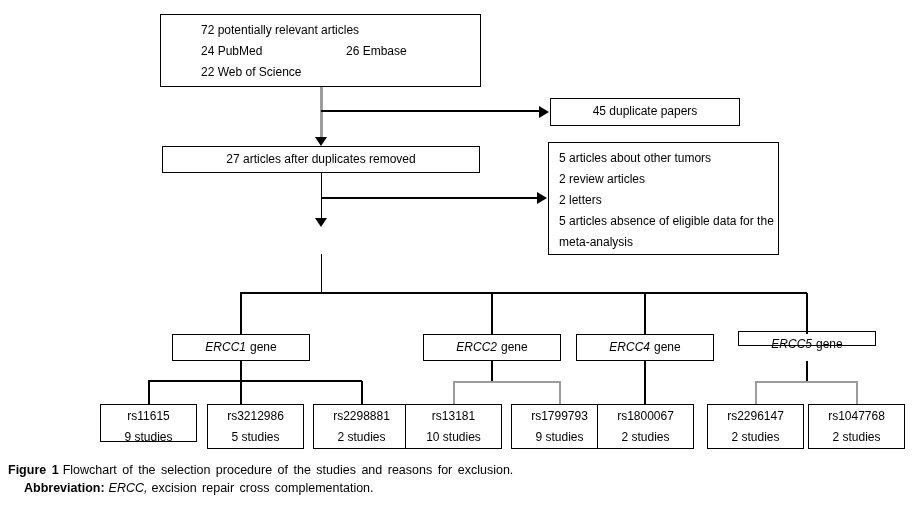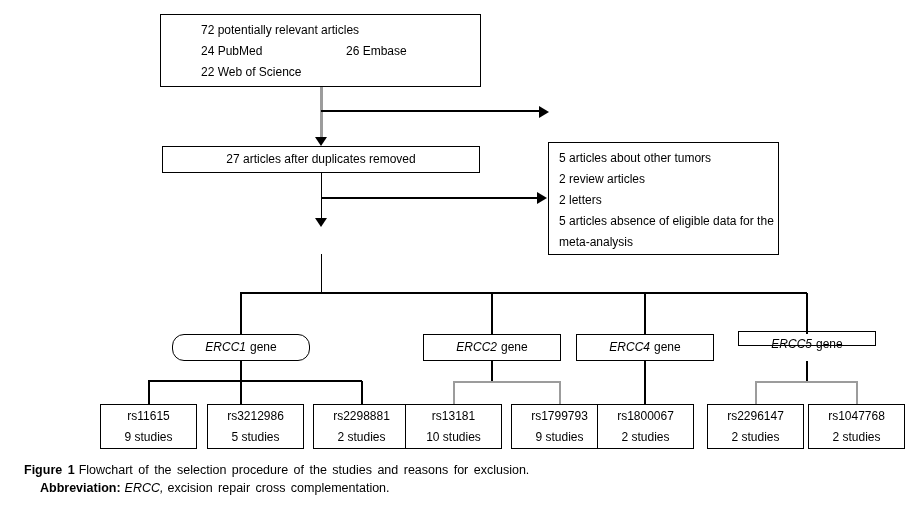--- a/index.html
+++ b/index.html
@@ -21,63 +21,64 @@
   }
   .arrow-right {
     position:absolute; width:0; height:0;
     border-top:6px solid transparent; border-bottom:6px solid transparent;
     border-left:10px solid #000;
   }
   .it { font-style:italic; }
   .gene-suffix { margin-left:4px; }
   .src-row { display:flex; }
   .src-col1 { width:145px; }
-  .caption { position:absolute; left:24px; font-size:12.5px; line-height:15px; word-spacing:2px; }
+  .caption { position:absolute; left:8px; font-size:12.5px; line-height:15px; word-spacing:2px; }
   .cap-bold { font-weight:bold; margin-right:4px; }
   .cap-it { font-style:italic; margin-right:4px; }
 </style>
 </head>
 <body>
 
 <div id="figure">
 
   <div class="box" style="left:160px; top:14px; width:321px; height:73px; padding:5px 6px 0 40px;">
     <div>72 potentially relevant articles</div>
     <div class="src-row">
       <span class="src-col1">24 PubMed</span>
       <span>26 Embase</span>
     </div>
     <div>22 Web of Science</div>
   </div>
 
+  <div class="box center" style="left:550px; top:98px; width:190px; height:28px; line-height:25px;">45 duplicate papers</div>
 
   <div class="box center" style="left:162px; top:146px; width:318px; height:27px; line-height:24px;">27 articles after duplicates removed</div>
 
   <div class="box" style="left:548px; top:142px; width:231px; height:113px; padding:5px 4px 0 10px;">
     <div>5 articles about other tumors</div>
     <div>2 review articles</div>
     <div>2 letters</div>
     <div>5 articles absence of eligible data for the meta-analysis</div>
   </div>
 
 
-  <div class="box center" style="left:172px; top:334px; width:138px; height:27px; line-height:24px;border-radius:12px;">
+  <div class="box center" style="left:172px; top:334px; width:138px; height:27px; line-height:24px;">
     <span class="it">ERCC1</span><span class="gene-suffix">gene</span>
   </div>
   <div class="box center" style="left:423px; top:334px; width:138px; height:27px; line-height:24px;">
     <span class="it">ERCC2</span><span class="gene-suffix">gene</span>
   </div>
   <div class="box center" style="left:576px; top:334px; width:138px; height:27px; line-height:24px;">
     <span class="it">ERCC4</span><span class="gene-suffix">gene</span>
   </div>
   <div class="box center" style="left:738px; top:331px; width:138px; height:15px; line-height:24px;">
     <span class="it">ERCC5</span><span class="gene-suffix">gene</span>
   </div>
 
-  <div class="box center" style="left:100px; top:404px; width:97px; height:45px; padding-top:1px;">
+  <div class="box center" style="left:100px; top:404px; width:97px; height:38px; padding-top:1px;">
     <div>rs11615</div>
     <div>9 studies</div>
   </div>
   <div class="box center" style="left:207px; top:404px; width:97px; height:45px; padding-top:1px;">
     <div>rs3212986</div>
     <div>5 studies</div>
   </div>
   <div class="box center" style="left:313px; top:404px; width:97px; height:45px; padding-top:1px;">
     <div>rs2298881</div>
     <div>2 studies</div>

